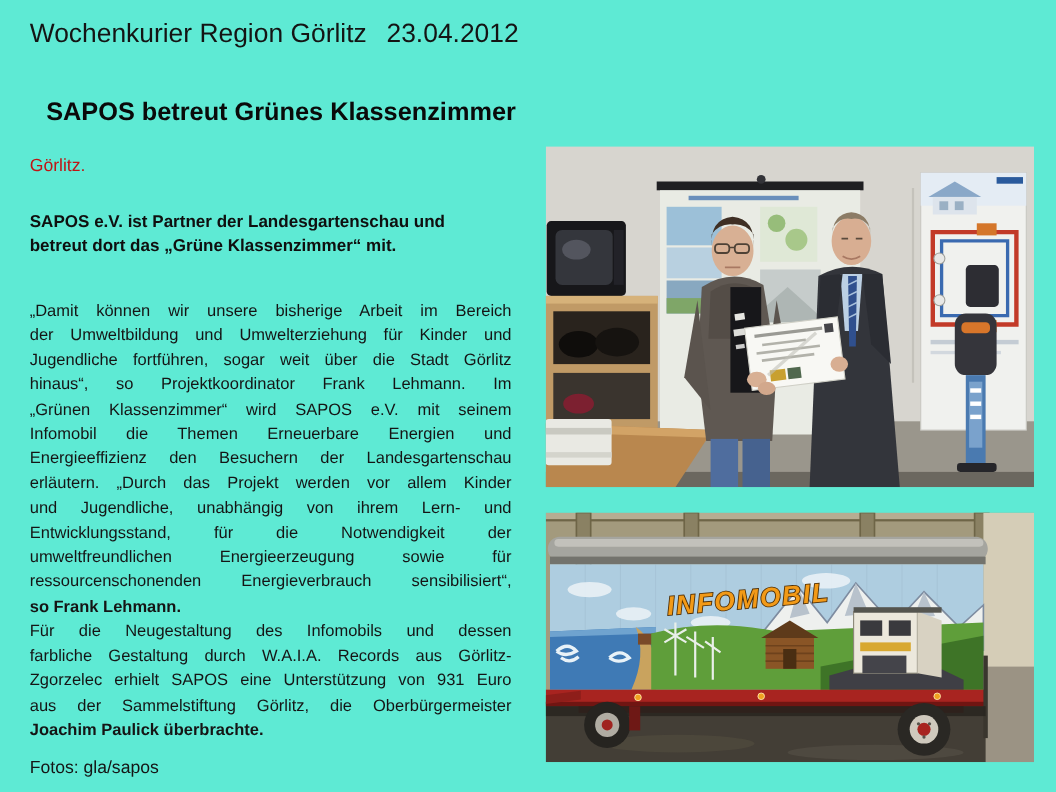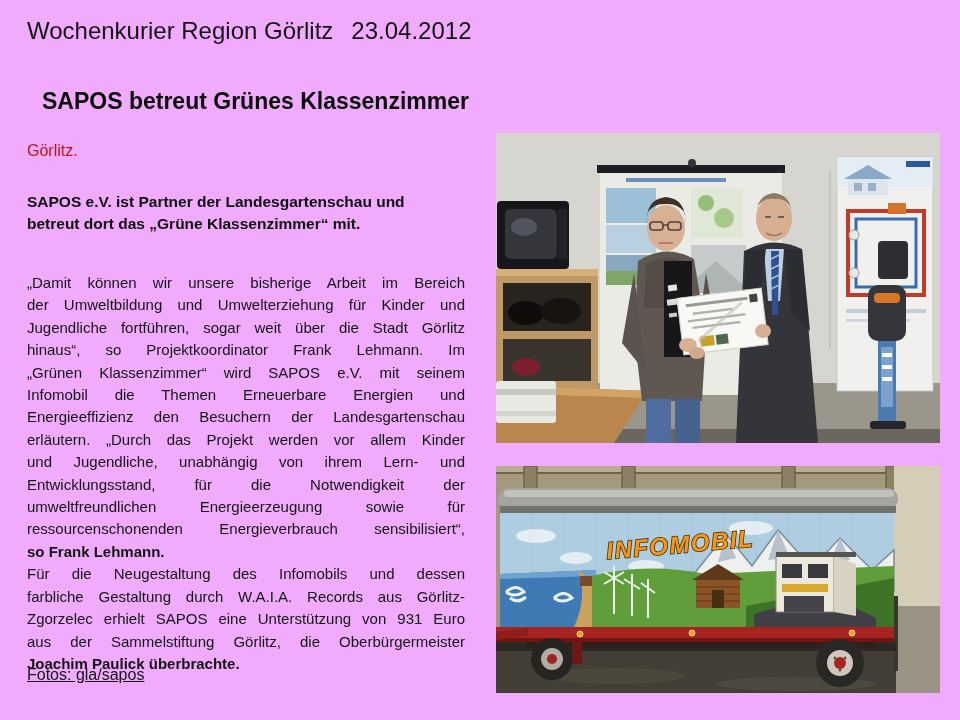--- a/index.html
+++ b/index.html
@@ -1,30 +1,30 @@
 <!DOCTYPE html>
 <html><head>
 <meta charset="utf-8">
 <style>
   html,body { margin:0; padding:0; background:#ffffff; }
   body { width:960px; height:720px; font-family:"Liberation Sans", sans-serif; color:#111; }
-  .page { position:relative; width:960px; height:720px; overflow:hidden; background:#f0abfc; }
+  .page { position:relative; width:960px; height:720px; overflow:hidden; background:#5eead4; }
 
   .title { position:absolute; left:27px; top:17px; font-size:24px; color:#141414; white-space:nowrap; }
   .title .date { margin-left:18px; }
   .headline { position:absolute; left:27px; top:73px; margin:15px; font-size:23px; font-weight:bold; color:#0a0a0a; white-space:nowrap; }
 
   .location { position:absolute; left:27px; top:142px; font-size:16px; color:#c01414; }
 
   .lead { position:absolute; left:27px; top:172px; width:438px; font-size:15.5px; font-weight:bold; line-height:22px; color:#0f0f0f;margin-top:19px; }
   .body { position:absolute; left:27px; top:240px; width:438px; font-size:15px; line-height:22.4px; color:#151515;margin-top:32px; }
   .body-line { text-align:justify; text-align-last:justify; text-justify:inter-word; }
   .body-line.flush { text-align-last:left;font-weight:bold; }
 
-  .credit { position:absolute; left:27px; top:666px; font-size:16px; color:#151515;text-decoration:underline; }
+  .credit { position:absolute; left:27px; top:690px; font-size:16px; color:#151515; }
 
   .photo { position:absolute; overflow:hidden; }
   .photo svg { display:block; width:100%; height:100%; }
   .photo-top { left:496px; top:133px; width:444px; height:310px; }
   .photo-bottom { left:496px; top:466px; width:444px; height:227px; }
 </style>
 </head>
 <body>
 
 <div class="page">

